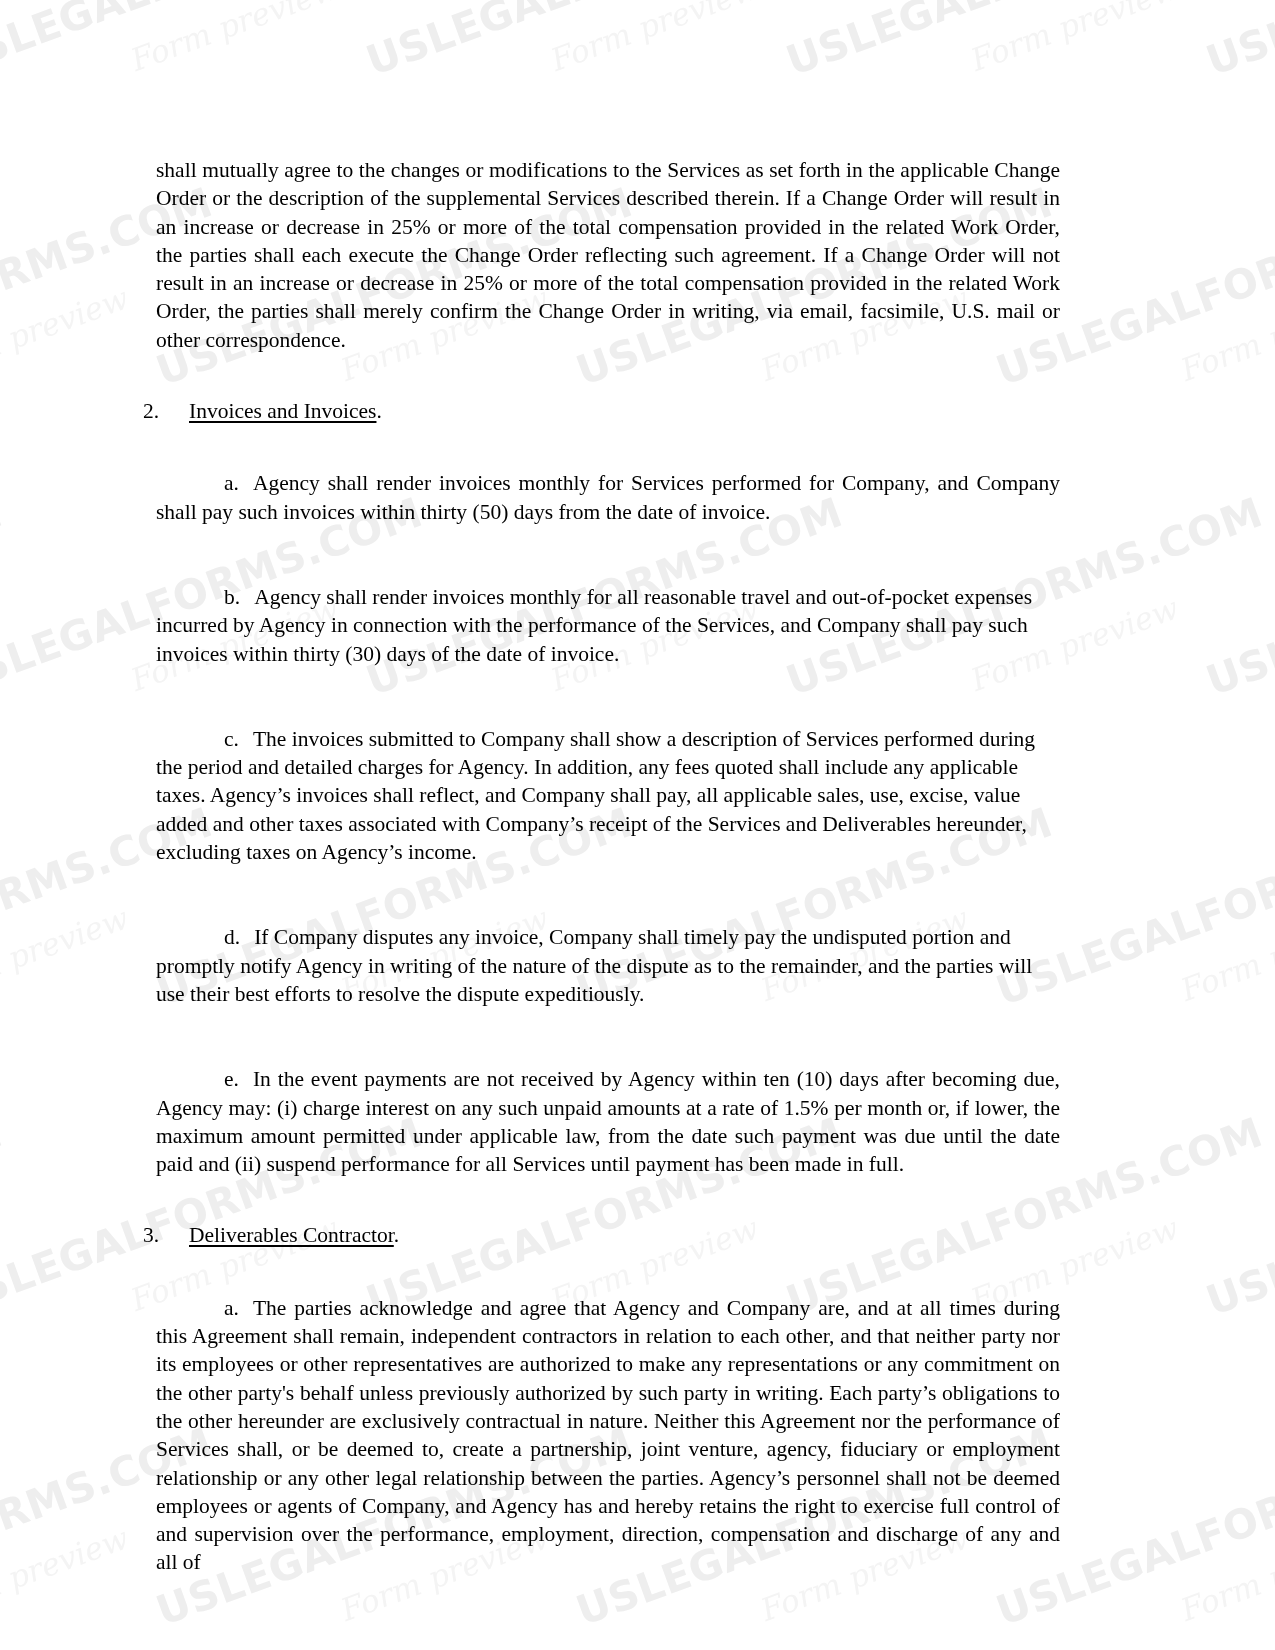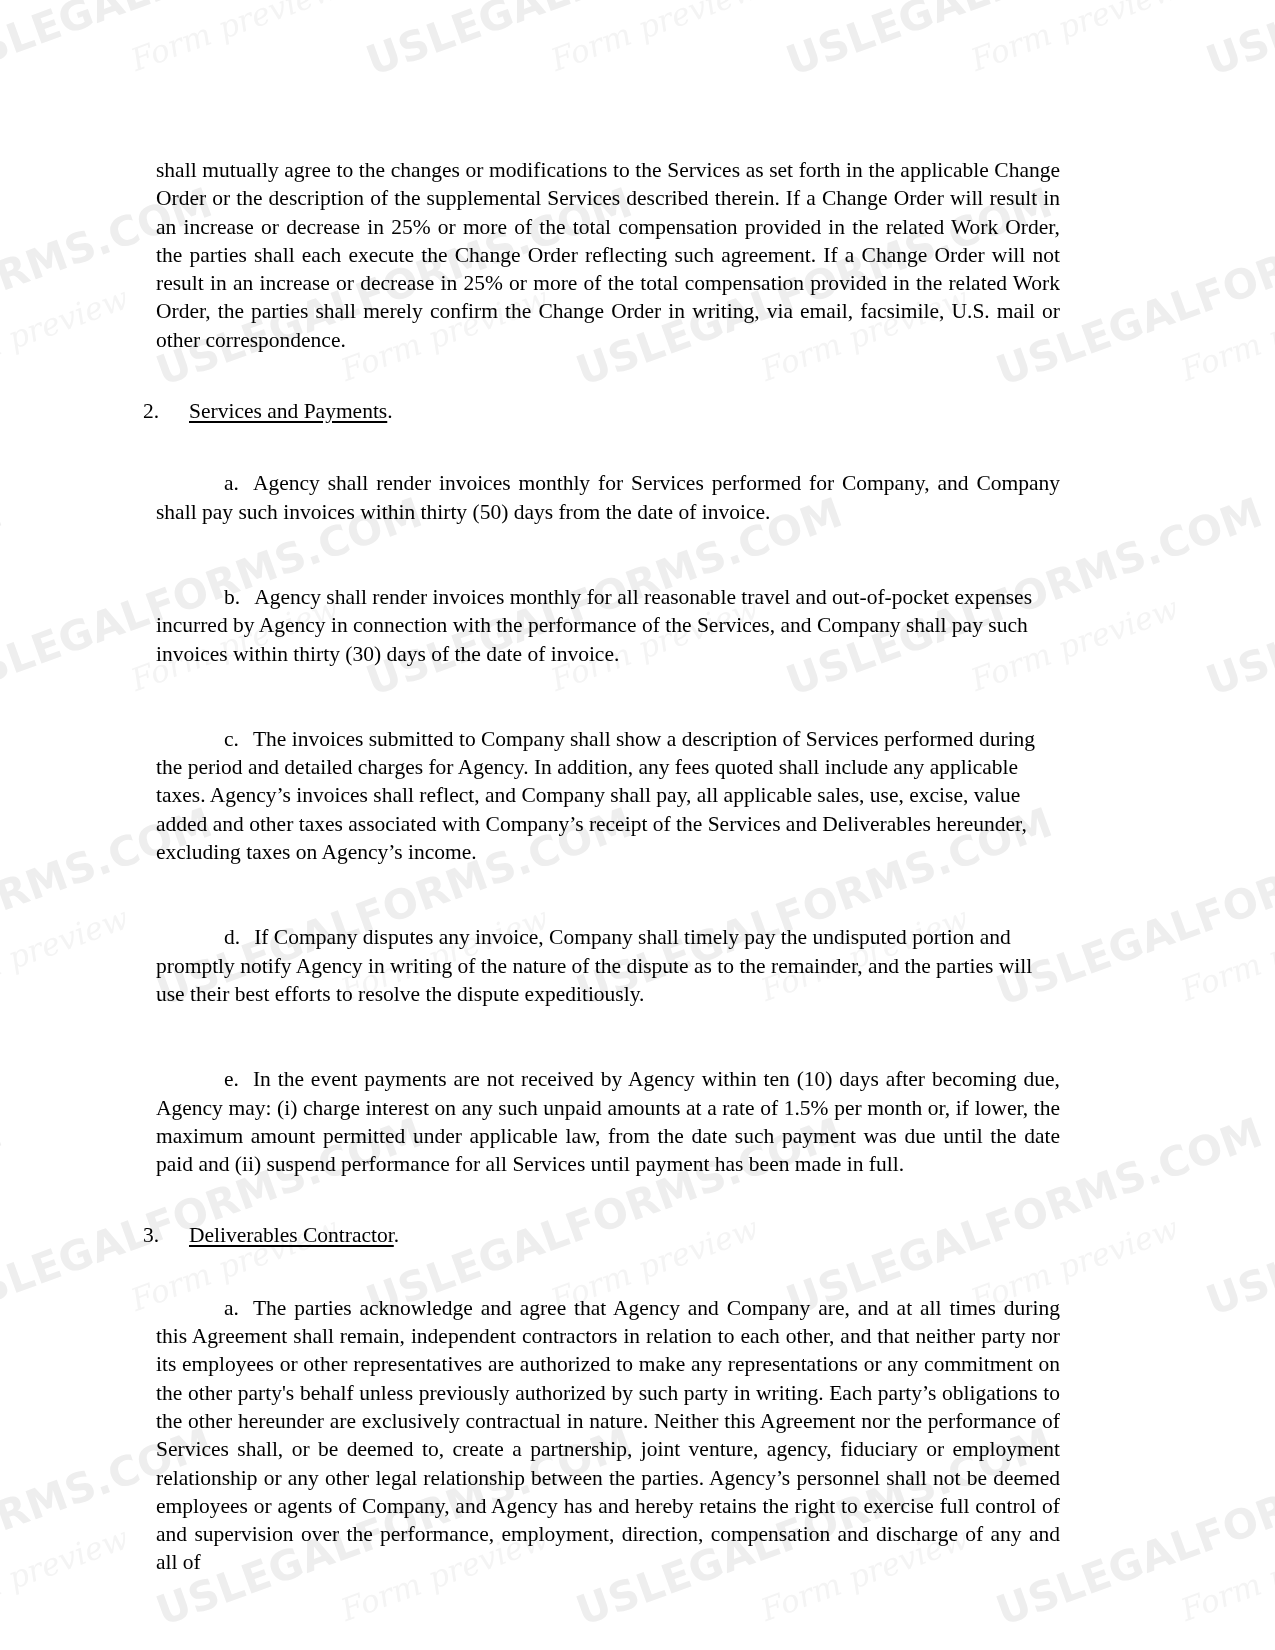--- a/index.html
+++ b/index.html
@@ -158,21 +158,21 @@
     </div>
 
   <div class="content">
 
     <p class="body">shall mutually agree to the changes or modifications to the Services as set forth in the applicable Change Order or the description of the supplemental Services described therein. If a Change Order will result in an increase or decrease in 25% or more of the total compensation provided in the related Work Order, the parties shall each execute the Change Order reflecting such agreement. If a Change Order will not result in an increase or decrease in 25% or more of the total compensation provided in the related Work Order, the parties shall merely confirm the Change Order in writing, via email, facsimile, U.S. mail or other correspondence.</p>
 
     <div class="gap-md"></div>
 
     <div class="sec-head">
       <span class="sec-num">2.</span>
-      <span><span class="sec-title">Services and Payments</span><span class="sec-dot">.</span></span>
+      <span><span class="sec-title">Invoices and Invoices</span><span class="sec-dot">.</span></span>
     </div>
 
     <div class="gap-lg"></div>
 
     <p class="body"><span class="indent"></span><span>a.</span><span class="letter-gap"></span><span>Agency shall render invoices monthly for Services performed for Company, and Company shall pay such invoices within thirty (50) days from the date of invoice.</span></p>
 
     <div class="gap-lg"></div>
 
     <p class="body nojustify"><span class="indent"></span><span>b.</span><span class="letter-gap"></span><span>Agency shall render invoices monthly for all reasonable travel and out-of-pocket expenses incurred by Agency in connection with the performance of the Services, and Company shall pay such invoices within thirty (30) days of the date of invoice.</span></p>
 

